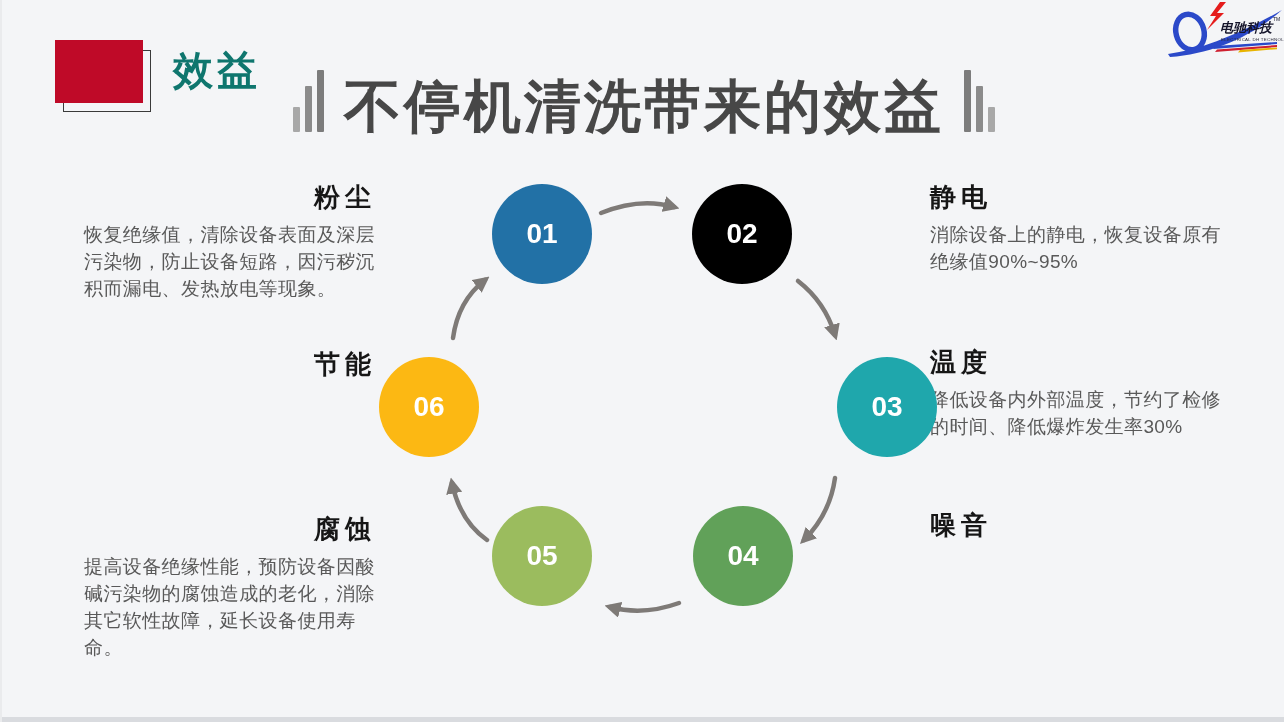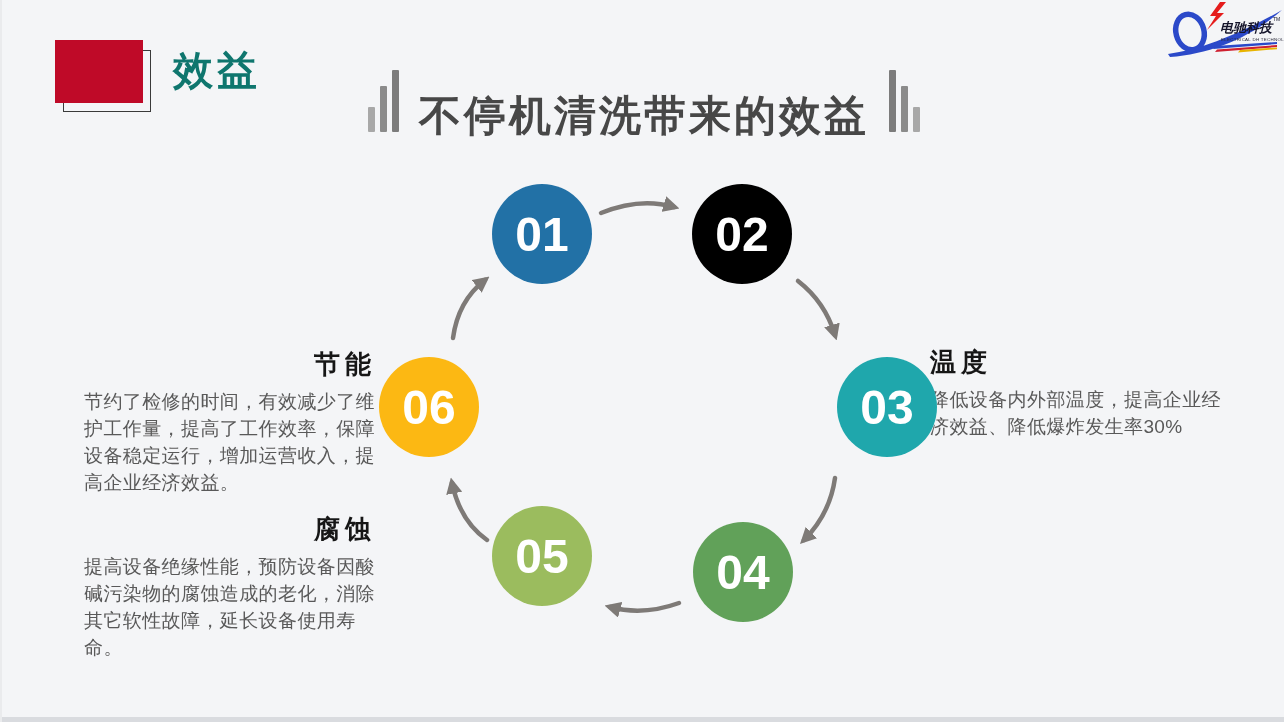--- a/index.html
+++ b/index.html
@@ -15,42 +15,42 @@
   .corner-label{position:absolute; left:171px; top:50px; font-size:40px; font-weight:bold;
     color:#0f766e; letter-spacing:4px; line-height:1;}
   
   .title-row{position:absolute; left:0; right:0; top:70px; display:flex;
     justify-content:center; align-items:flex-end; gap:20px;}
   .bars{display:flex; align-items:flex-end; gap:5px; margin-bottom:8px;}
   .bar{width:7px; border-radius:1px; background:#9a9a9a;}
   .bar.h1{height:25px; background:#a8a8a8;}
   .bar.h2{height:46px; background:#8b8b8b;}
   .bar.h3{height:62px; background:#7c7c7c;}
-  .main-title{font-size:42px; font-weight:800; color:#474747; letter-spacing:3px; line-height:1.15;}
+  .main-title{font-size:57px; font-weight:800; color:#474747; letter-spacing:3px; line-height:1.15;}
   
   .benefit{position:absolute; width:292px;}
   .b-title{font-size:26px; font-weight:bold; color:#161616; letter-spacing:5px; margin-bottom:9px; line-height:1.1;}
   .b-body{font-size:19px; color:#595959; line-height:27px; letter-spacing:0.4px;}
   .left-col .b-title{text-align:right;}
   .right-col{width:300px;}
   .pos-l1{left:82px; top:183px;}
   .pos-l2{left:82px; top:350px;}
   .pos-l3{left:82px; top:515px;}
   .pos-r1{left:928px; top:183px;}
   .pos-r2{left:928px; top:348px;}
   .pos-r3{left:928px; top:511px;}
   
   .arrows{position:absolute; left:0; top:0; width:1284px; height:722px; pointer-events:none;}
   .step{position:absolute; width:100px; height:100px; border-radius:50%;
     display:flex; align-items:center; justify-content:center;
-    color:#ffffff; font-size:48px; font-weight:bold;}
+    color:#ffffff; font-size:28px; font-weight:bold;}
   .s1{left:490px; top:184px;}
   .s2{left:690px; top:184px;}
   .s3{left:835px; top:357px;}
-  .s4{left:691px; top:522px;}
+  .s4{left:691px; top:506px;}
   .s5{left:490px; top:506px;}
   .s6{left:377px; top:357px;}
   
   .logo{position:absolute; left:1163px; top:2px;}
   
   .bottom-edge{position:absolute; left:0; right:0; bottom:0; height:5px; background:#d9dbdf;}
 </style>
 </head>
 <body>
 
@@ -83,34 +83,42 @@
       <div class="bar h3"></div>
     </div>
     <div class="main-title">不停机清洗带来的效益</div>
     <div class="bars">
       <div class="bar h3"></div>
       <div class="bar h2"></div>
       <div class="bar h1"></div>
     </div>
   </div>
 
+  <div class="benefit left-col pos-l1">
+    <div class="b-title">粉尘</div>
+    <div class="b-body">恢复绝缘值，清除设备表面及深层污染物，防止设备短路，因污秽沉积而漏电、发热放电等现象。</div>
+  </div>
   <div class="benefit left-col pos-l2">
     <div class="b-title">节能</div>
-    <div class="b-body">节约了检修的时间，有效减少了维护工作量，提高了工作效率，保障设备稳定运行，增加运营收入，提高企业经济效益。</div>
   </div>
   <div class="benefit left-col pos-l3">
     <div class="b-title">腐蚀</div>
     <div class="b-body">提高设备绝缘性能，预防设备因酸碱污染物的腐蚀造成的老化，消除其它软性故障，延长设备使用寿命。</div>
   </div>
 
+  <div class="benefit right-col pos-r1">
+    <div class="b-title">静电</div>
+    <div class="b-body">消除设备上的静电，恢复设备原有绝缘值90%~95%</div>
+  </div>
   <div class="benefit right-col pos-r2">
     <div class="b-title">温度</div>
-    <div class="b-body">降低设备内外部温度，提高企业经济效益、降低爆炸发生率30%</div>
+    <div class="b-body">降低设备内外部温度，节约了检修的时间、降低爆炸发生率30%</div>
   </div>
   <div class="benefit right-col pos-r3">
+    <div class="b-title">噪音</div>
   </div>
 
   <svg class="arrows" viewBox="0 0 1284 722">
     <defs>
       <marker id="arrowhead" viewBox="0 0 10 10" refX="6.5" refY="5" markerWidth="3.6" markerHeight="3.6" orient="auto">
         <path d="M0,0 L10,5 L0,10 Z" fill="#7e7a77"></path>
       </marker>
     </defs>
     <path d="M 599 213 Q 638 197 672 207" fill="none" stroke="#7e7a77" stroke-width="4.5" stroke-linecap="round" marker-end="url(#arrowhead)"></path>
     <path d="M 796 281 Q 823 302 833 335" fill="none" stroke="#7e7a77" stroke-width="4.5" stroke-linecap="round" marker-end="url(#arrowhead)"></path>

